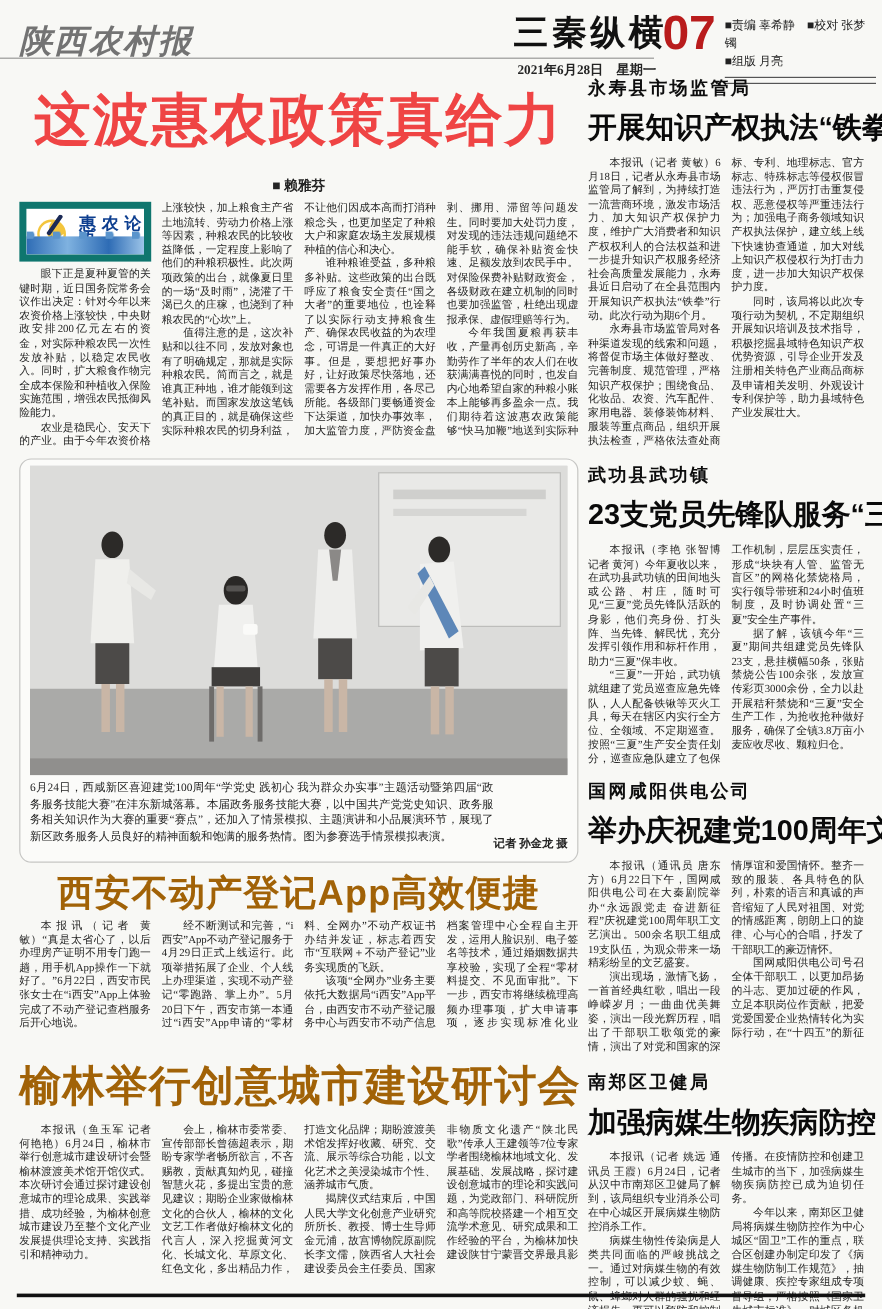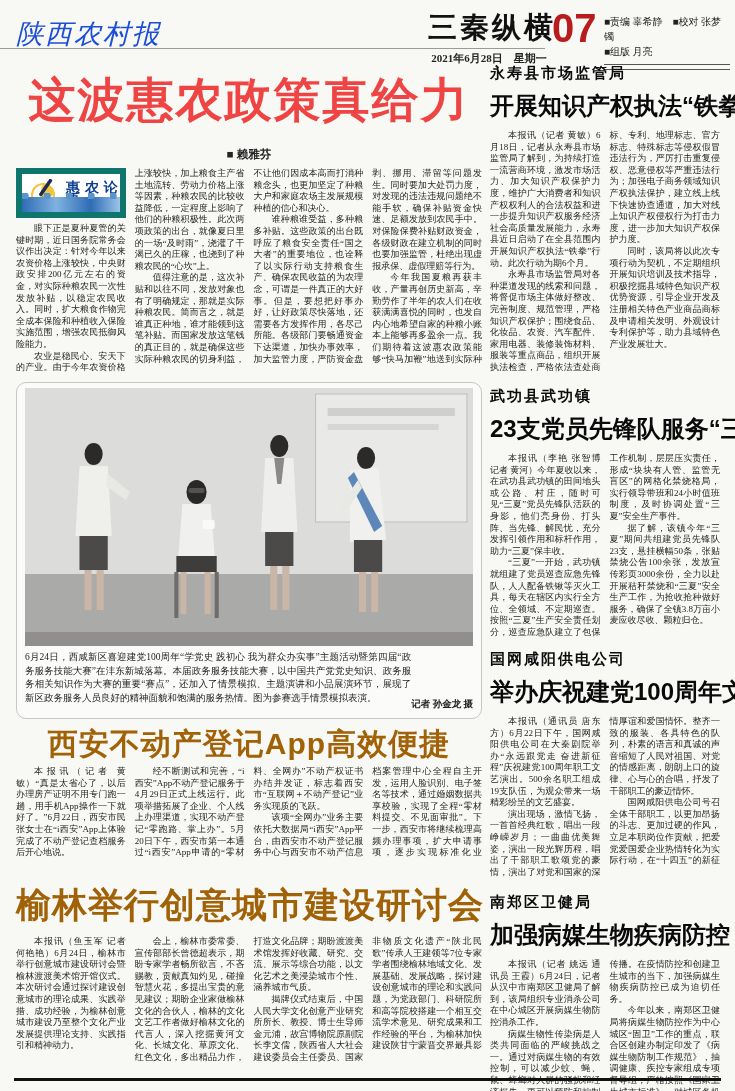--- a/index.html
+++ b/index.html
@@ -5,22 +5,22 @@
   * { box-sizing: border-box; margin: 0; padding: 0; }
   html,body { background:#e9e9e7; }
   .page {
     position: relative; width: 735px; height: 1091px;
     background: #f8f8f5; overflow: hidden;
     font-family: "Liberation Serif", serif; color: #242424;
   }
   
   .logo {
     position: absolute; left: 16px; top: 16px;
-    font-family: "Liberation Serif", serif; font-weight: 400; font-style: italic;
-    font-size: 27px; color: #1d4ed8; letter-spacing: 2px;
+    font-family: "Liberation Serif", serif; font-weight: 700; font-style: italic;
+    font-size: 27px; color: #737373; letter-spacing: 2px;
   }
   .header-rule { position: absolute; left: 0; top: 48px; width: 545px; height: 1px; background: #9a9a98; }
   .section-title {
     position: absolute; left: 428px; top: 8px; width: 122px;
     font-family: "Liberation Serif", serif; font-weight: 900;
     font-size: 29px; letter-spacing: 3px; color: #111; text-align: right; white-space: nowrap;
   }
   .issue-date { position: absolute; left: 428px; top: 51px; width: 122px; font-size: 11px; font-weight: 700; text-align: center; white-space: nowrap; }
   .page-number {
     position: absolute; left: 552px; top: 6px;

